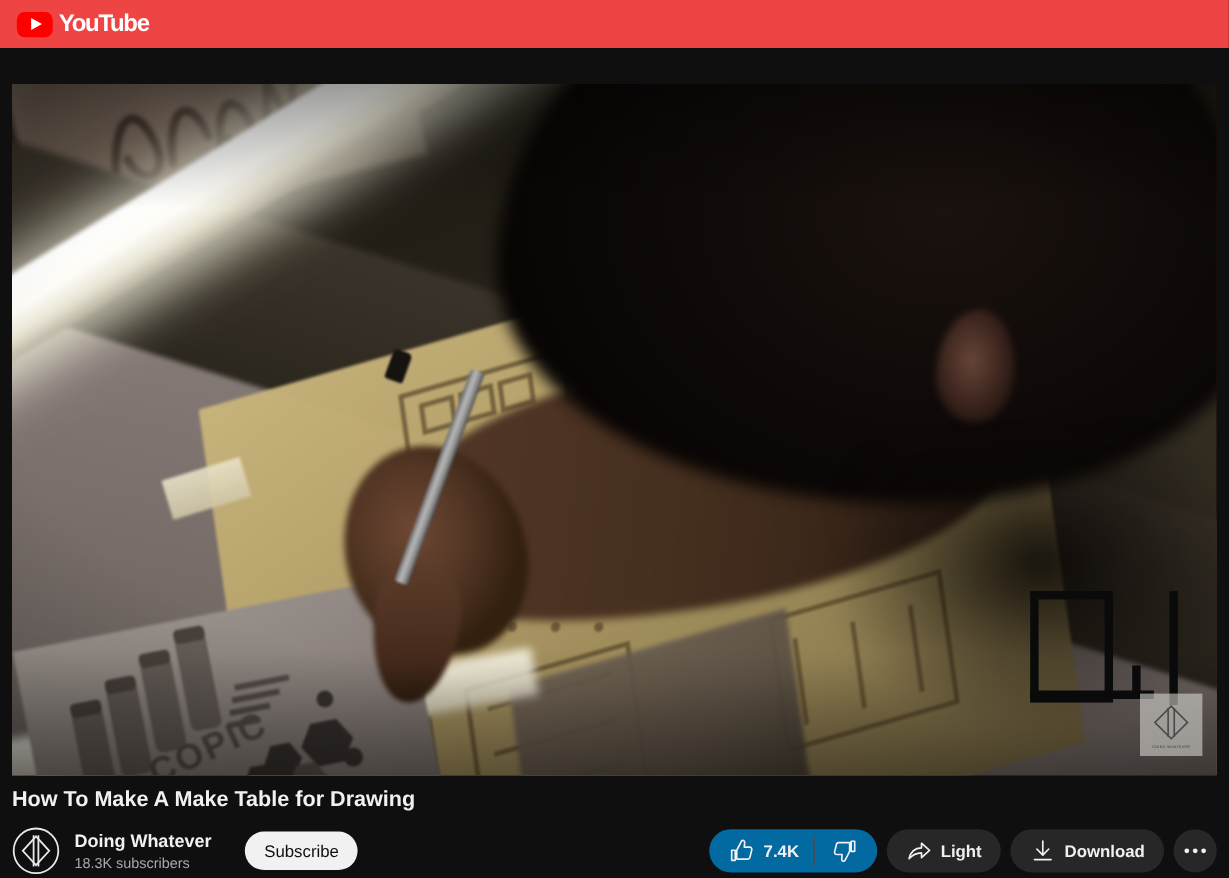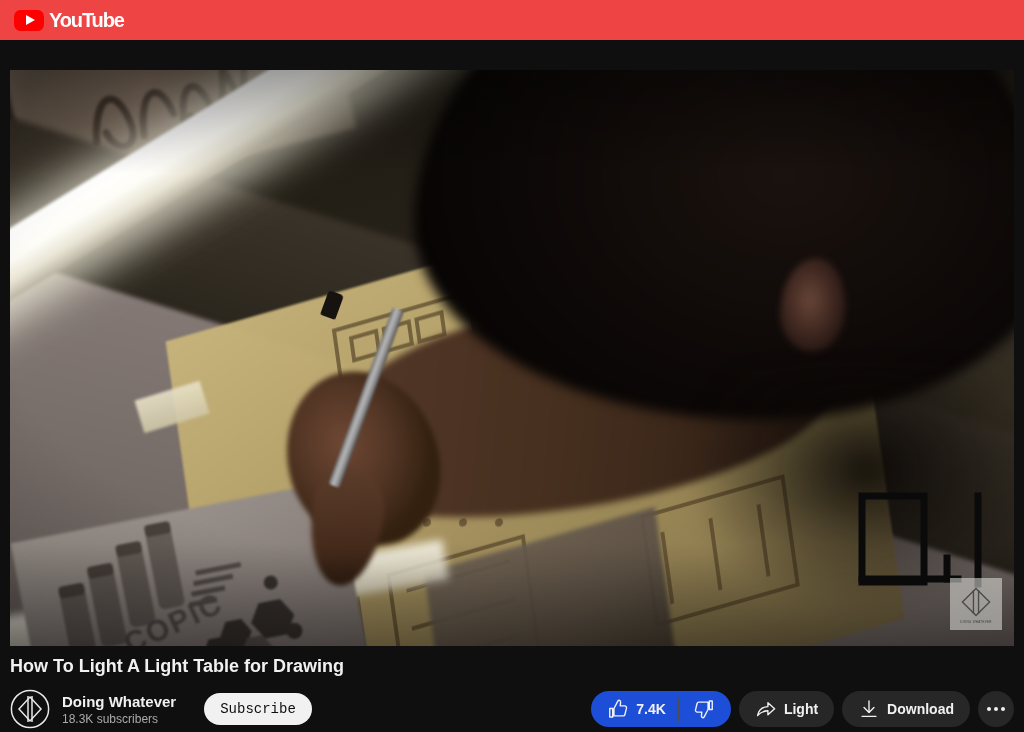--- a/index.html
+++ b/index.html
@@ -411,21 +411,20 @@
     background: #f1f1f1;
     color: #0f0f0f;
     font-size: 14px;
     font-weight: normal;
     display: flex;
     align-items: center;
     justify-content: center;
     cursor: pointer;
     white-space: nowrap;
     flex: none;
-    font-family: Liberation Mono, monospace;
   }
 
   #actions-block {
     margin-left: auto;
     display: flex;
     align-items: center;
     gap: 8px;
   }
   .action-pill {
     height: 36px;
@@ -438,21 +437,21 @@
     color: #f1f1f1;
     font-size: 14px;
     font-weight: bold;
     cursor: pointer;
     white-space: nowrap;
     flex: none;
   }
   #like-dislike-pill {
     height: 36px;
     border-radius: 18px;
-    background: #1d4ed8;
+    background: #0369a1;
     display: flex;
     align-items: center;
     flex: none;
   }
   .ld-seg {
     display: flex;
     align-items: center;
     gap: 7px;
     height: 36px;
     color: #f1f1f1;
@@ -615,21 +614,21 @@
         <polygon points="20,4 36,20 20,36 4,20" fill="none" stroke="#4a4a4a" stroke-width="1.6"></polygon>
         <line x1="17" y1="6" x2="17" y2="34" stroke="#4a4a4a" stroke-width="1.6"></line>
         <line x1="23" y1="6" x2="23" y2="34" stroke="#4a4a4a" stroke-width="1.6"></line>
       </svg>
       <span id="player-watermark-caption">DOING WHATEVER</span>
     </div>
 
   </div>
 </div>
 
-<div id="video-title">How To Light A Light Table for Drawing</div>
+<div id="video-title">How To Make A Make Table for Drawing</div>
 
 <div id="meta-row">
 
   <div id="owner-block">
     <div id="channel-avatar">
       <svg width="40" height="40" viewBox="0 0 40 40">
         <circle cx="20" cy="20" r="18.6" fill="none" stroke="#e8e8e8" stroke-width="1.5"></circle>
         <polygon points="20,8 31,20 20,32 9,20" fill="none" stroke="#e8e8e8" stroke-width="1.5"></polygon>
         <line x1="18" y1="7" x2="18" y2="33" stroke="#e8e8e8" stroke-width="1.5"></line>
         <line x1="22" y1="7" x2="22" y2="33" stroke="#e8e8e8" stroke-width="1.5"></line>

